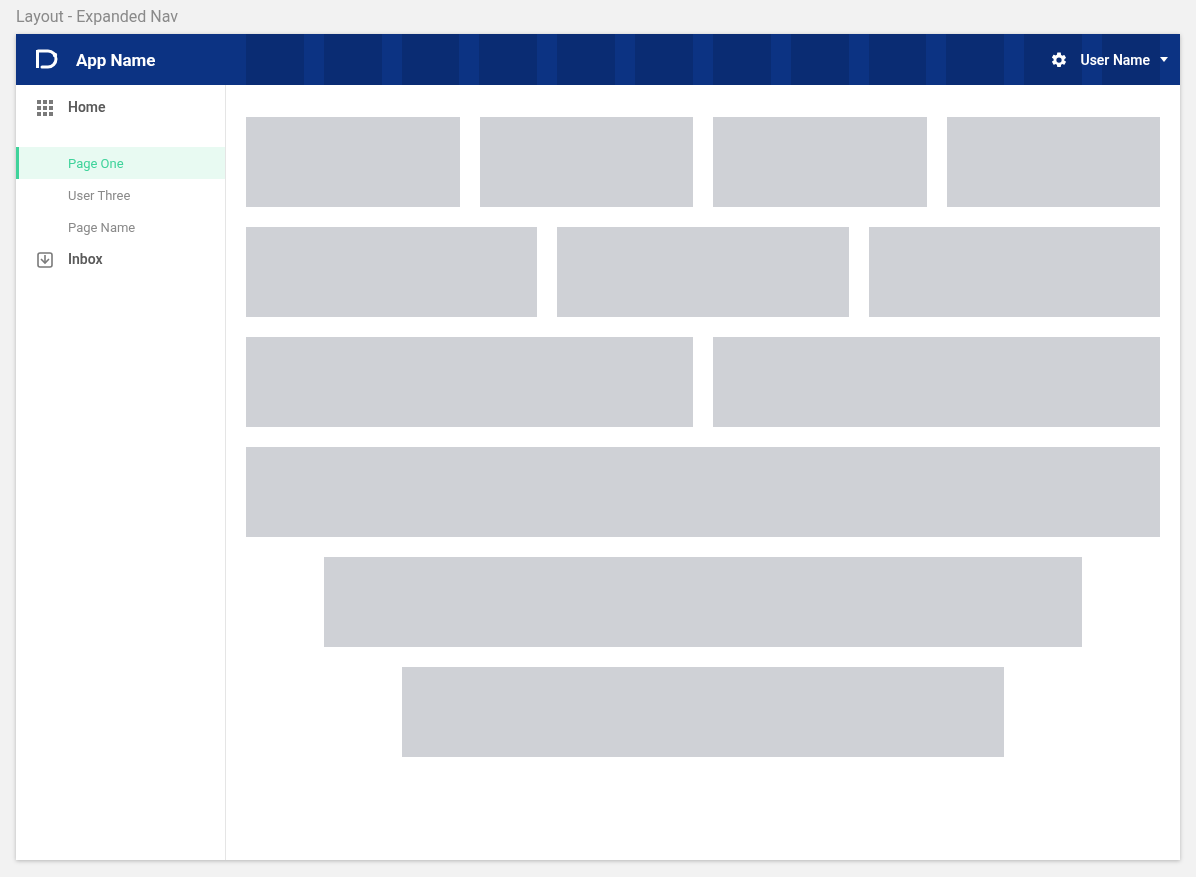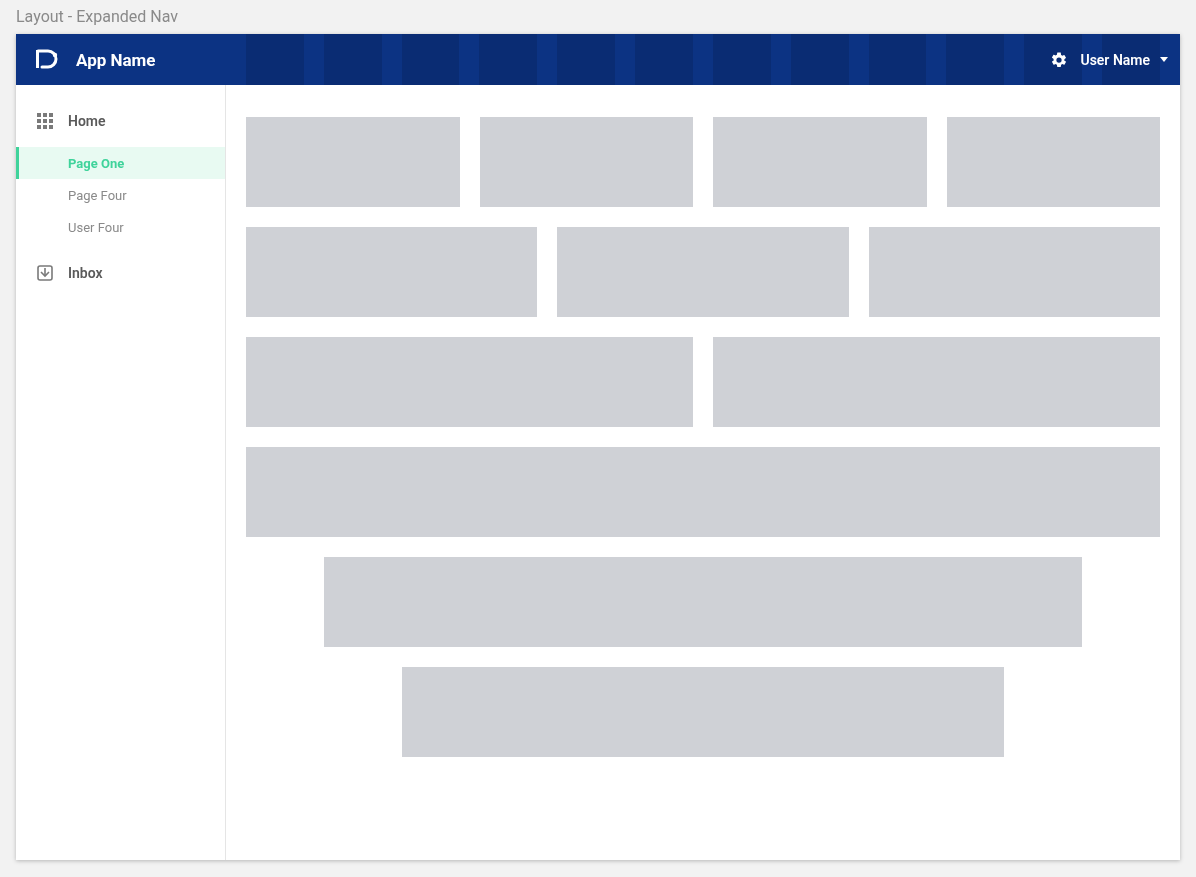--- a/index.html
+++ b/index.html
@@ -79,21 +79,21 @@
     min-height: 0;
   }
   .sidebar {
     width: 210px;
     flex: 0 0 210px;
     border-right: 1px solid #e5e5e5;
     background: #fff;
     padding-top: 14px;
   }
   .nav-item {
-    display: flex; align-items: center;
+    display: flex; 
     height: 44px;
     padding: 0 18px 0 20px;
     gap: 14px;
     color: #5a5a5a;
     font-size: 14px;
     font-weight: 600;
     cursor: pointer;
   }
   .nav-item .nav-icon {
     width: 18px; height: 18px;
@@ -116,21 +116,21 @@
     display: flex; align-items: center;
     padding-left: 52px;
     font-size: 13px;
     color: #8a8a8a;
     cursor: pointer;
     position: relative;
   }
   .subnav-item.active {
     background: #e8faf2;
     color: #3fd39b;
-    font-weight: 700;
+    font-weight: 400;
     text-align: right;
   }
   .subnav-item.active::before {
     content: "";
     position: absolute; left: 0; top: 0; bottom: 0;
     width: 3px; background: #3fd39b;
   }
   
   .content {
     flex: 1 1 auto;
@@ -232,24 +232,24 @@
         </span>
         <span>Home</span>
       </div>
 
 
       <div class="subnav">
         <div class="subnav-item active">
           <span>Page One</span>
         </div>
         <div class="subnav-item">
-          <span>Page Four</span>
+          <span>User Three</span>
         </div>
         <div class="subnav-item">
-          <span>User Four</span>
+          <span>Page Name</span>
         </div>
       </div>
 
       <div class="nav-item" style="margin-top:6px;">
         <span class="nav-icon">
           <svg width="16" height="16" viewBox="0 0 16 16" fill="none" stroke="#7a7a7a" stroke-width="1.6">
             <rect x="1" y="1" width="14" height="14" rx="2"></rect>
             <path d="M4 7 L8 11 L12 7" fill="none"></path>
             <line x1="8" y1="3" x2="8" y2="10"></line>
           </svg>

